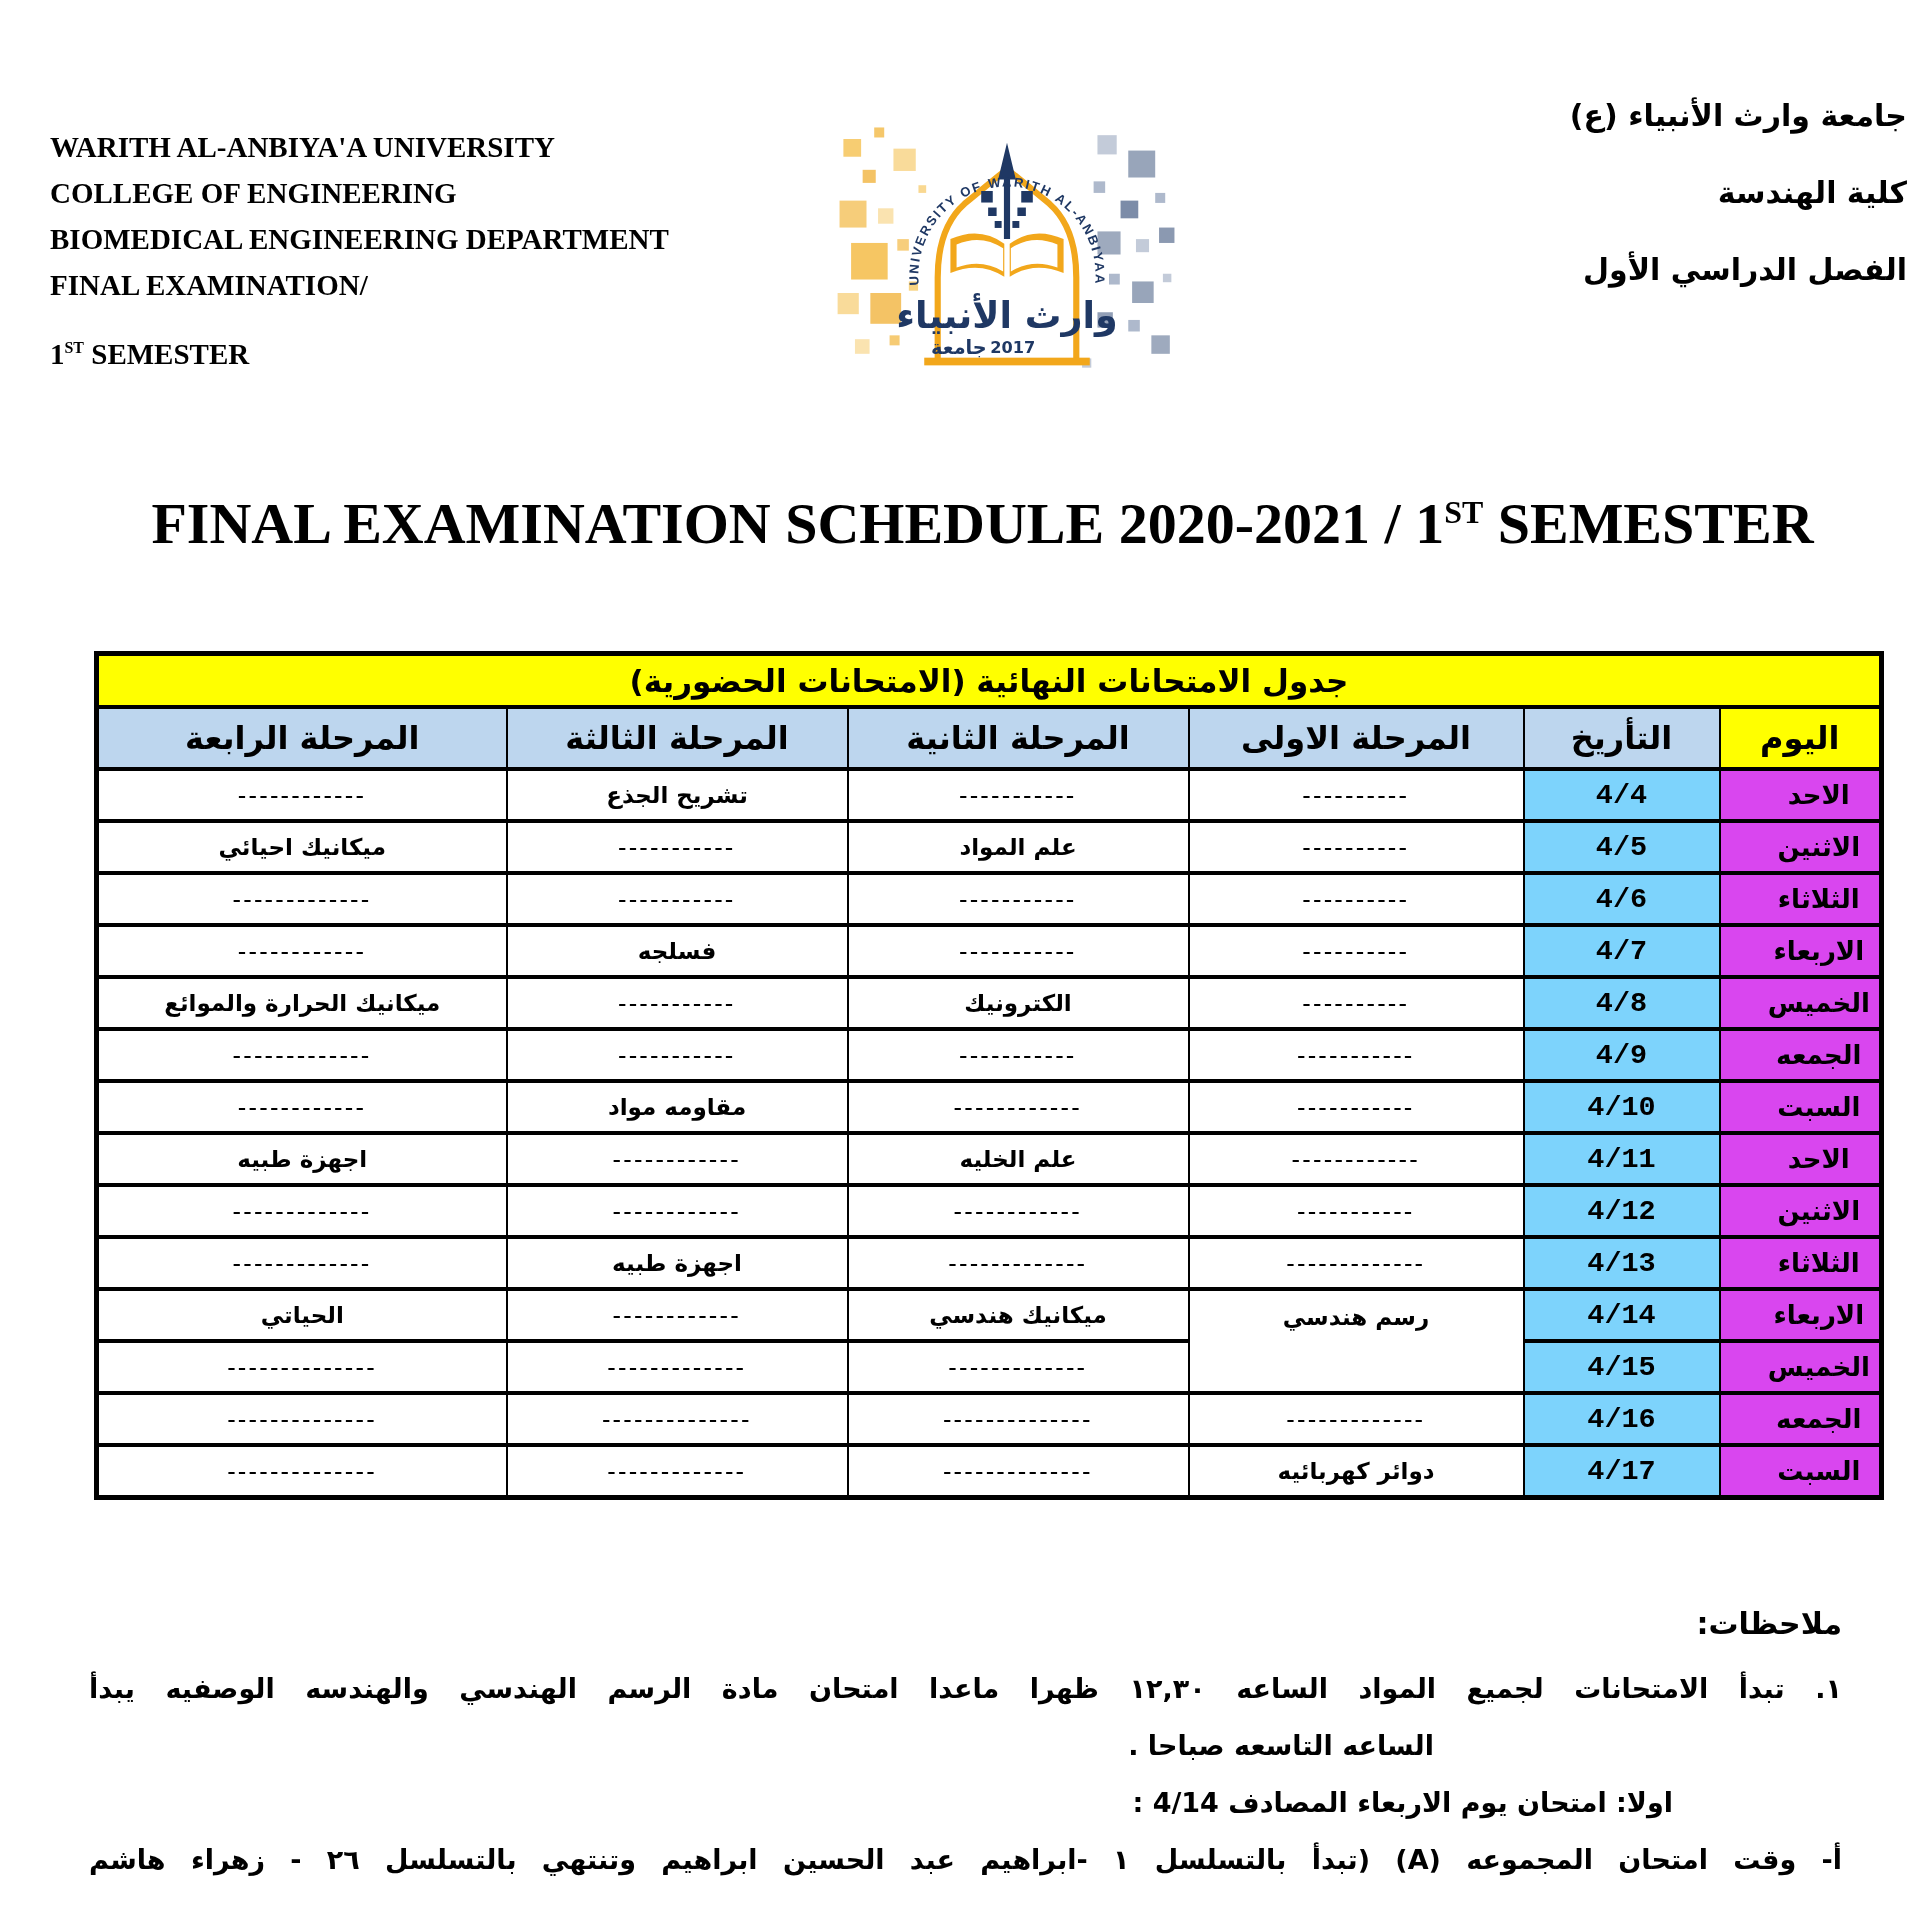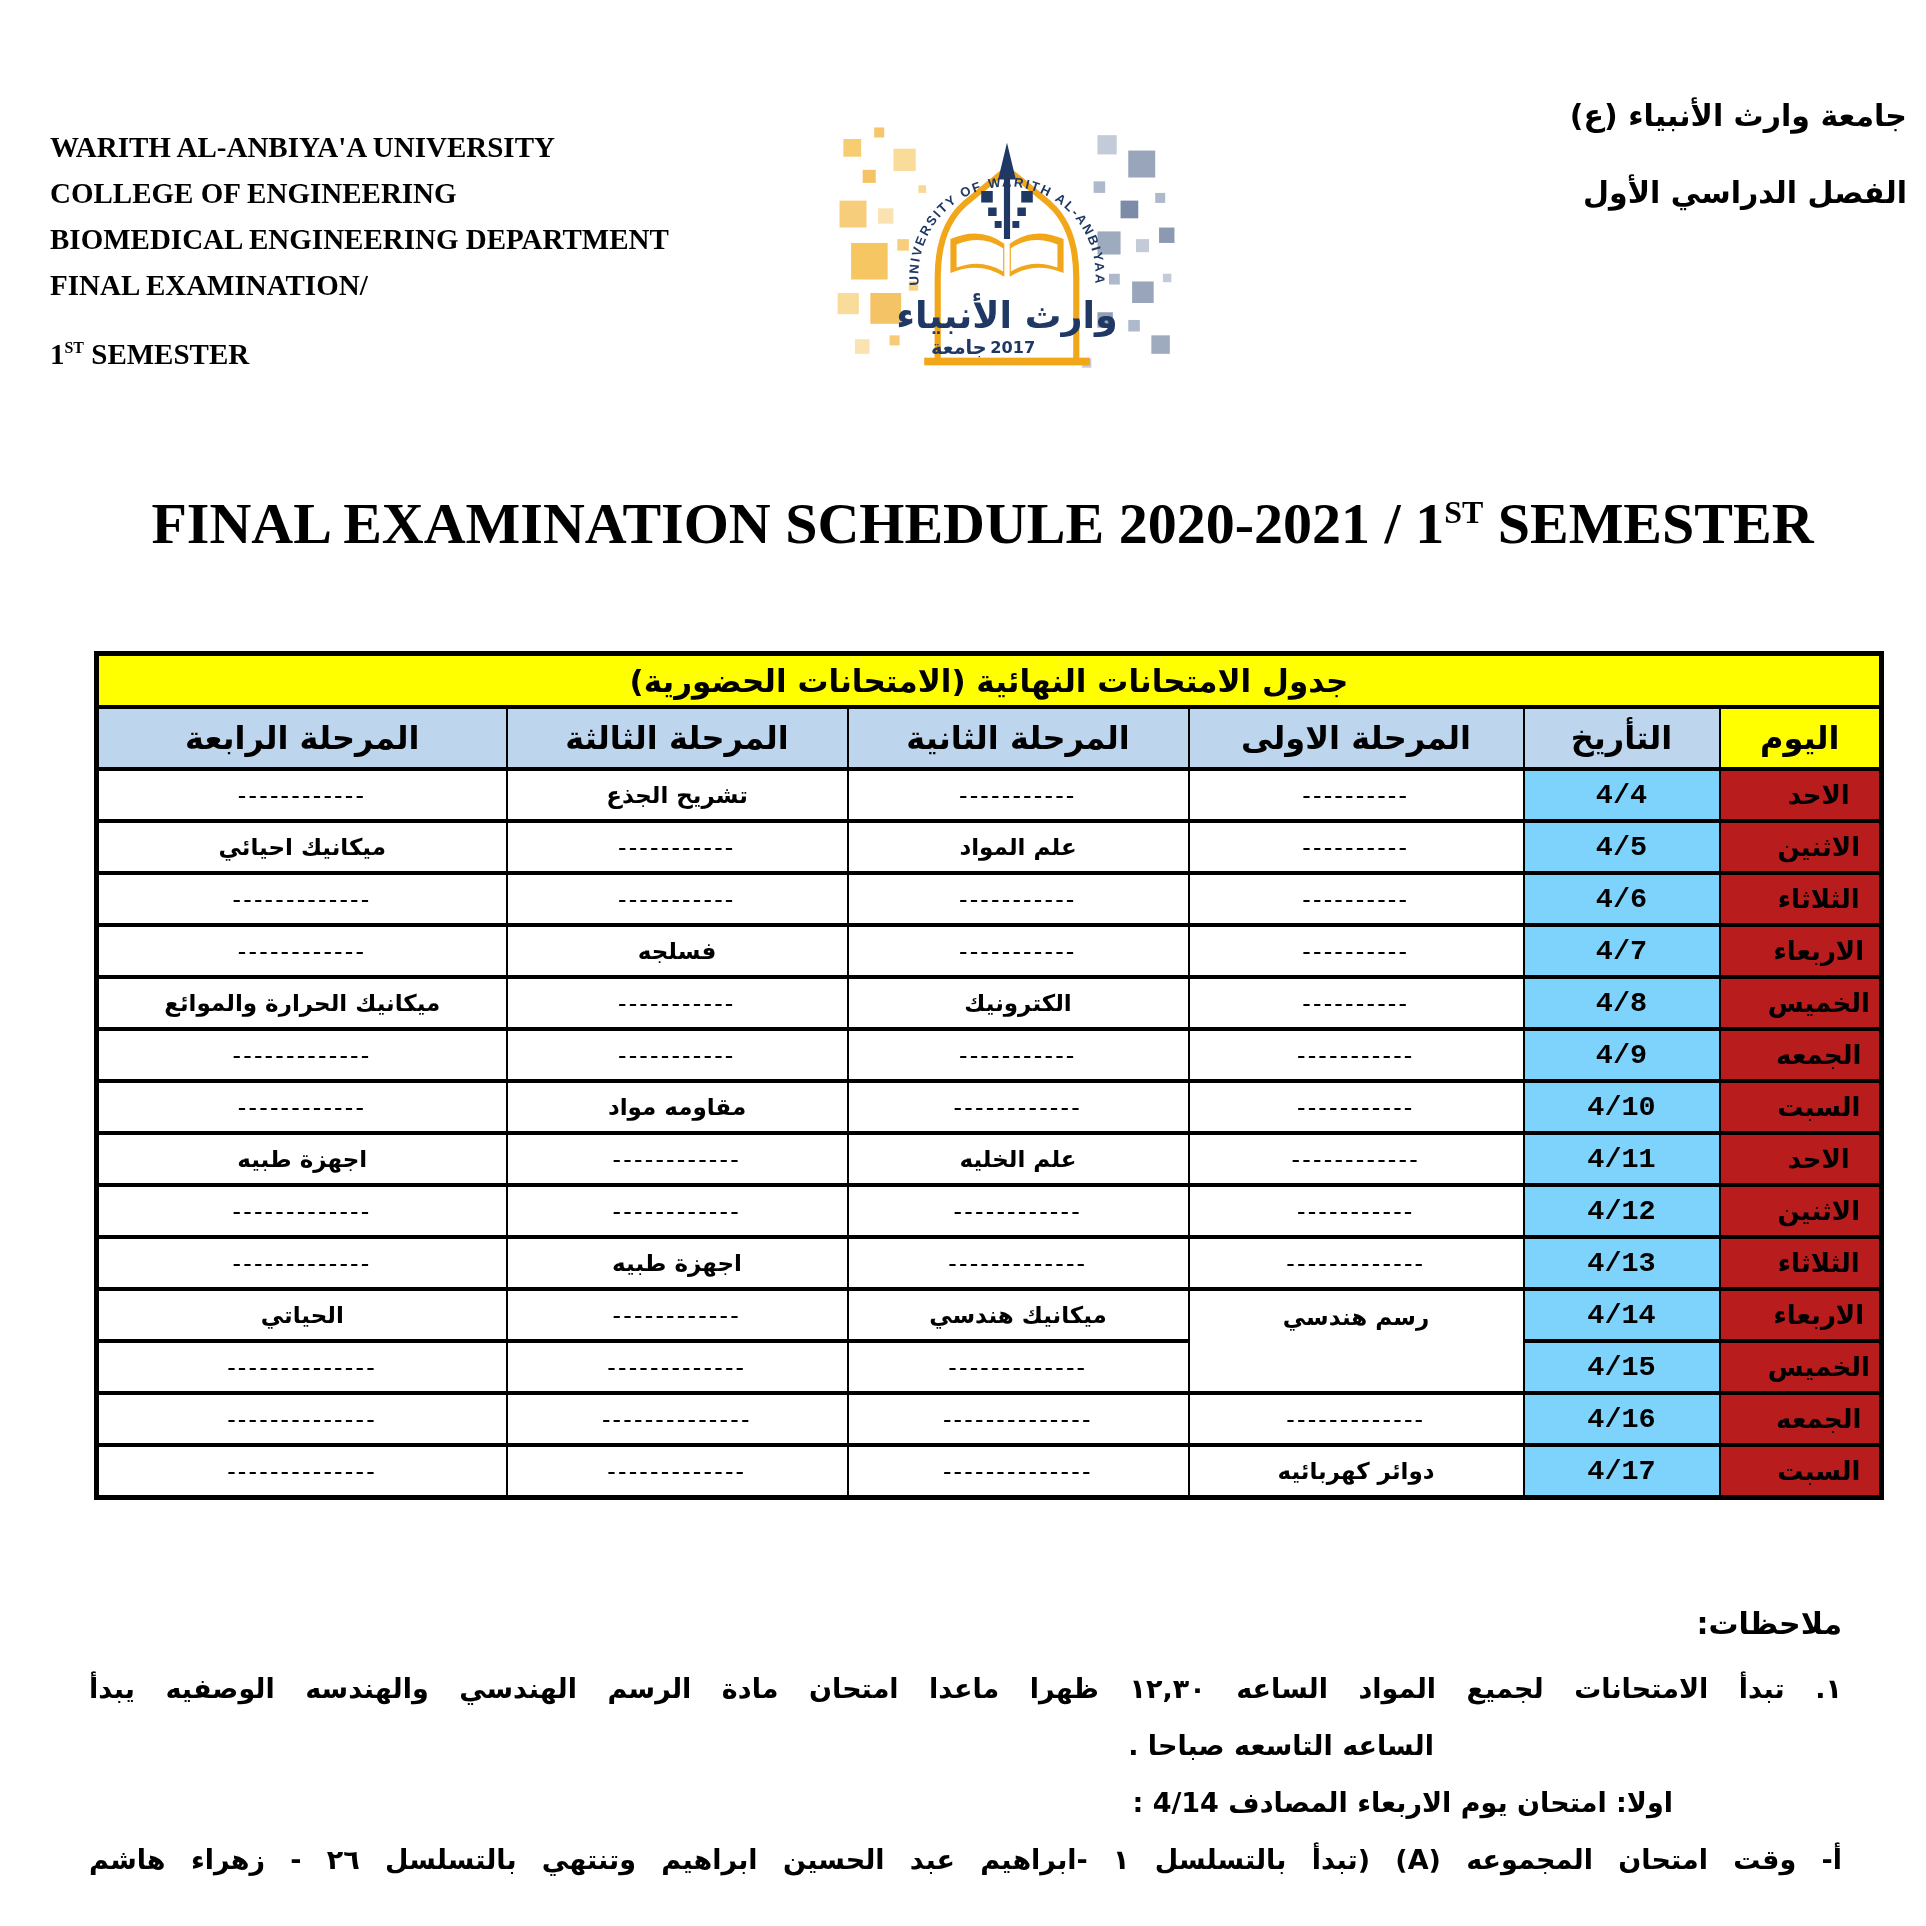--- a/index.html
+++ b/index.html
@@ -25,21 +25,21 @@
   table.sched{position:absolute;left:94px;top:651px;width:1786px;border-collapse:collapse;table-layout:fixed;
               border:5.4px solid #000;text-align:center;font-weight:bold;}
   .sched td,.sched th{border-left:2.3px solid #000;border-right:2.3px solid #000;
                       border-top:4.2px solid #000;border-bottom:4.2px solid #000;
                       vertical-align:middle;padding:0;overflow:hidden;}
   .c-day{width:162px;}.c-date{width:196px;}.c-s1{width:335px;}.c-s2{width:341px;}.c-s3{width:341px;}.c-s4{width:410px;}
   .sched .ttl{background:#FFFF00;font-size:31px;height:49px;font-family:"DejaVu Sans",sans-serif;}
   .sched th{background:#BDD6EE;font-size:32px;height:58px;font-family:"DejaVu Sans",sans-serif;}
   .sched th.h-day{background:#FFFF00;}
   .sched tbody td{height:48px;font-size:23px;background:#fff;font-family:"DejaVu Sans",sans-serif;}
-  .sched td.day{background:#b91c1c;font-size:26px;padding-left:38px;}
+  .sched td.day{background:#d946ef;font-size:26px;padding-left:38px;}
   .sched td.date{background:#7dd3fc;font-size:28.5px;font-family:Liberation Mono, monospace;}
   .sched td.dash{font-family:"Liberation Serif",serif;font-size:24px;letter-spacing:2.7px;}
   .sched td.merge{vertical-align:top;padding-top:7px;line-height:39px;}
 
   
   .notes{position:absolute;left:89px;right:123px;top:1587px;direction:rtl;font-weight:bold;
          font-size:27px;font-family:"DejaVu Sans","Liberation Serif",sans-serif;}
   .notes-title{line-height:73px;text-align:right;font-size:30px;}
   .nline{line-height:57px;text-align:right;}
   .nline.just{text-align:justify;text-align-last:justify;}
@@ -52,20 +52,21 @@
   <div class="hdr-left">
     <div>WARITH AL-ANBIYA'A UNIVERSITY</div>
     <div>COLLEGE OF ENGINEERING</div>
     <div>BIOMEDICAL ENGINEERING DEPARTMENT</div>
     <div>FINAL  EXAMINATION/</div>
     <div class="sem"><span>1</span><sup>ST</sup><span> SEMESTER</span></div>
   </div>
 
   <div class="hdr-right">
     <div>جامعة وارث الأنبياء (ع)</div>
+    <div>كلية الهندسة</div>
     <div>الفصل الدراسي الأول</div>
   </div>
 
   <div class="logo">
     <svg viewBox="0 0 930 740" xmlns="http://www.w3.org/2000/svg">
 
       <g>
         <rect x="40" y="70" width="46" height="46" fill="#F6C863" opacity="0.9"></rect>
         <rect x="120" y="40" width="26" height="26" fill="#F3B945" opacity="0.8"></rect>
         <rect x="170" y="95" width="60" height="60" fill="#F8D astounding" opacity="0"></rect>

